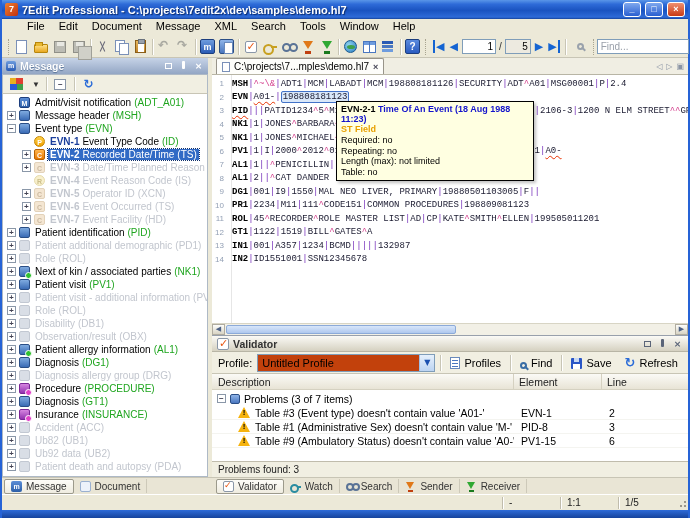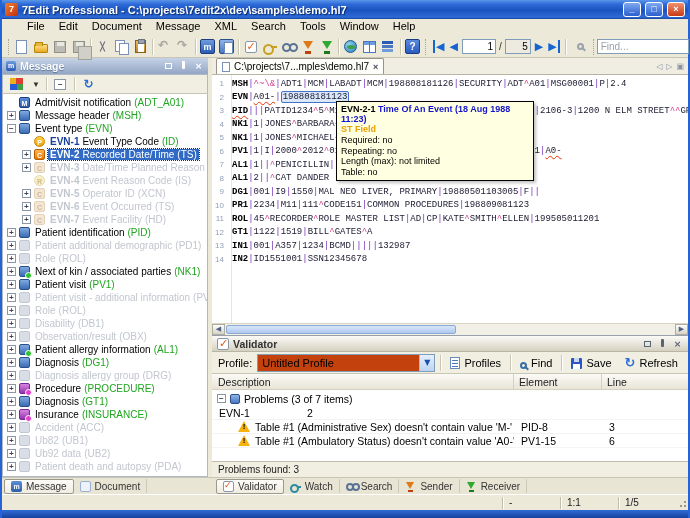--- a/index.html
+++ b/index.html
@@ -709,35 +709,39 @@
           <span class="vc vc-el">Element</span>
           <span class="vc vc-ln">Line</span>
         </div>
         <div class="vrows">
           <div class="vgroup">
             <span class="exp">−</span>
             <span class="vgicon"></span>
             <span>Problems (3 of 7 items)</span>
           </div>
         <div class="vrow">
+              <span class="vr-desc">
+                <span class="warn"></span>
+                <span>Table #3 (Event type) doesn't contain value 'A01-'</span>
+              </span>
               <span class="vr-el">EVN-1</span>
               <span class="vr-ln">2</span>
             </div>
             <div class="vrow">
               <span class="vr-desc">
                 <span class="warn"></span>
                 <span>Table #1 (Administrative Sex) doesn't contain value 'M-'</span>
               </span>
               <span class="vr-el">PID-8</span>
               <span class="vr-ln">3</span>
             </div>
             <div class="vrow">
               <span class="vr-desc">
                 <span class="warn"></span>
-                <span>Table #1 (Ambulatory Status) doesn't contain value 'A0-'</span>
+                <span>Table #9 (Ambulatory Status) doesn't contain value 'A0-'</span>
               </span>
               <span class="vr-el">PV1-15</span>
               <span class="vr-ln">6</span>
             </div>
           </div>
         <div class="vfoot">
           <span>Problems found: 3</span>
         </div>
       </div>
     </div>

